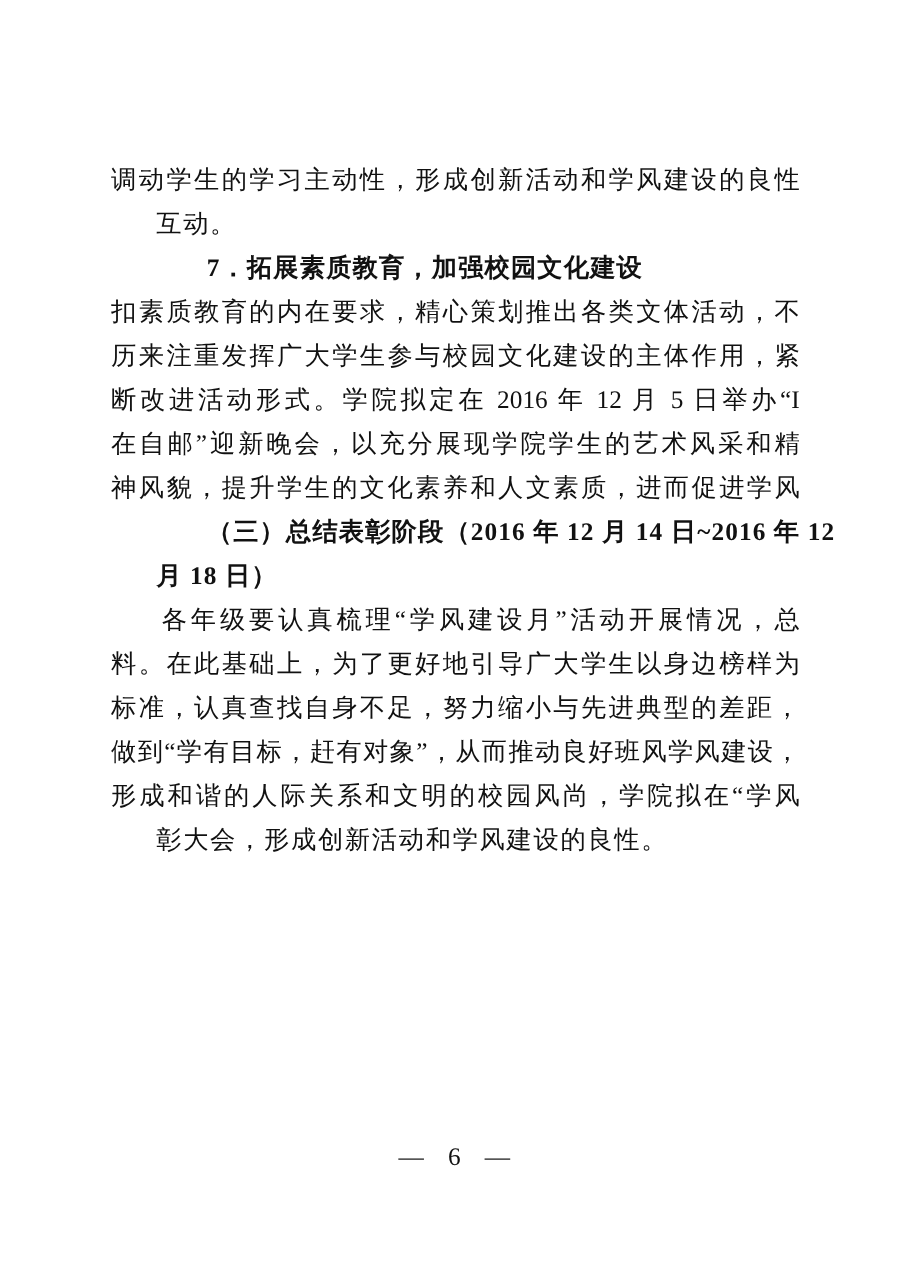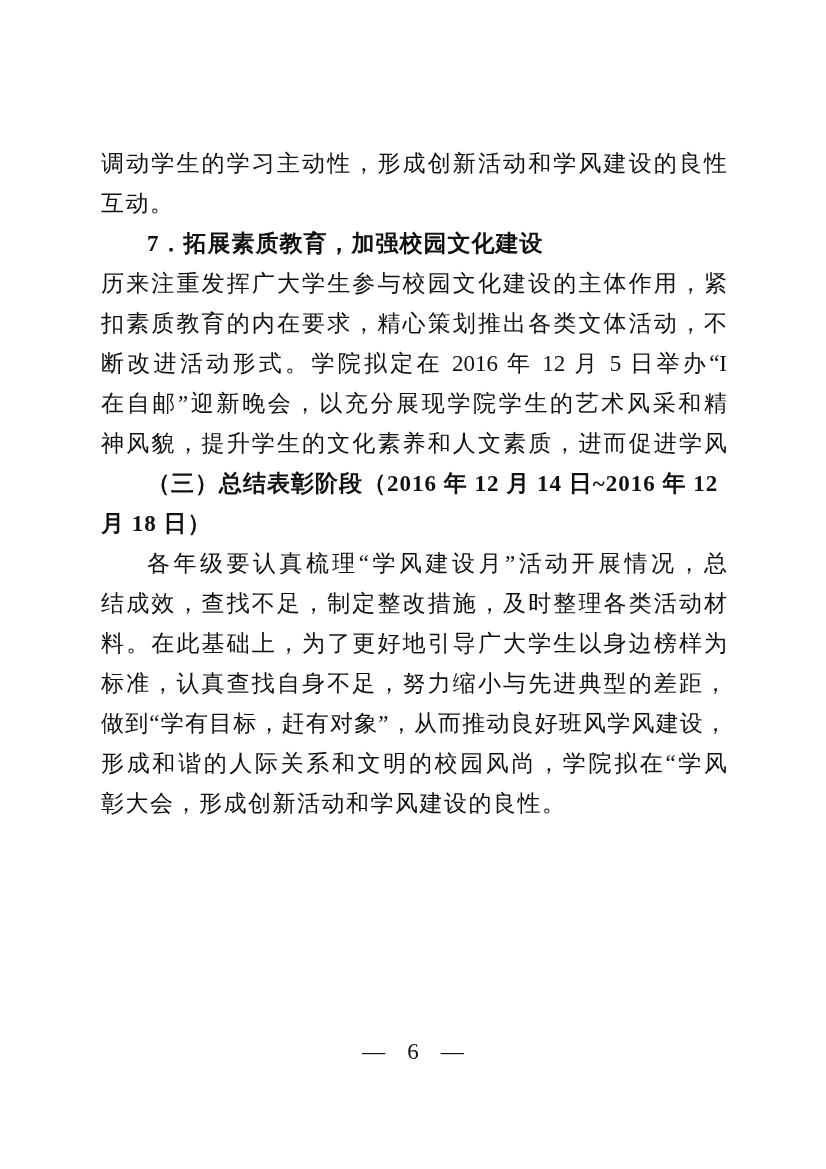--- a/index.html
+++ b/index.html
@@ -29,20 +29,21 @@
     line-height: 40px;
     text-align: justify;
     text-align-last: justify;
     white-space: nowrap;
     overflow: visible;
   }
   .line.nostretch {
     text-align: left;
     text-align-last: left;
     letter-spacing: 1.5px;
+    margin-left: 41px;
   }
   .line.bold {
     font-weight: bold;
     text-align: left;
     text-align-last: left;
     letter-spacing: 1px;
   }
   .line.indent {
     text-indent: 46px;
   }
@@ -61,29 +62,28 @@
   }
 </style>
 </head>
 <body>
 
 <div class="page">
   <div class="doc-body">
       <div class="line">调动学生的学习主动性，形成创新活动和学风建设的良性</div>
       <div class="line nostretch">互动。</div>
       <div class="line bold indent nostretch">7．拓展素质教育，加强校园文化建设</div>
+      <div class="line">扣素质教育的内在要求，精心策划推出各类文体活动，不</div>
       <div class="line">历来注重发挥广大学生参与校园文化建设的主体作用，紧</div>
-      <div class="line">扣素质教育的内在要求，精心策划推出各类文体活动，不</div>
       <div class="line">断改进活动形式。学院拟定在 2016 年 12 月 5 日举办“I</div>
       <div class="line">在自邮”迎新晚会，以充分展现学院学生的艺术风采和精</div>
       <div class="line">神风貌，提升学生的文化素养和人文素质，进而促进学风</div>
       <div class="line bold indent nostretch">（三）总结表彰阶段（2016 年 12 月 14 日~2016 年 12</div>
       <div class="line bold nostretch">月 18 日）</div>
       <div class="line indent">各年级要认真梳理“学风建设月”活动开展情况，总</div>
-      <div class="line">结成效，查找不足，制定整改措施，及时整理各类活动材</div>
       <div class="line">料。在此基础上，为了更好地引导广大学生以身边榜样为</div>
       <div class="line">标准，认真查找自身不足，努力缩小与先进典型的差距，</div>
       <div class="line">做到“学有目标，赶有对象”，从而推动良好班风学风建设，</div>
       <div class="line">形成和谐的人际关系和文明的校园风尚，学院拟在“学风</div>
       <div class="line nostretch">彰大会，形成创新活动和学风建设的良性。</div>
     </div>
   <div class="footer">
     <span>—</span>
     <span>6</span>
     <span>—</span>

